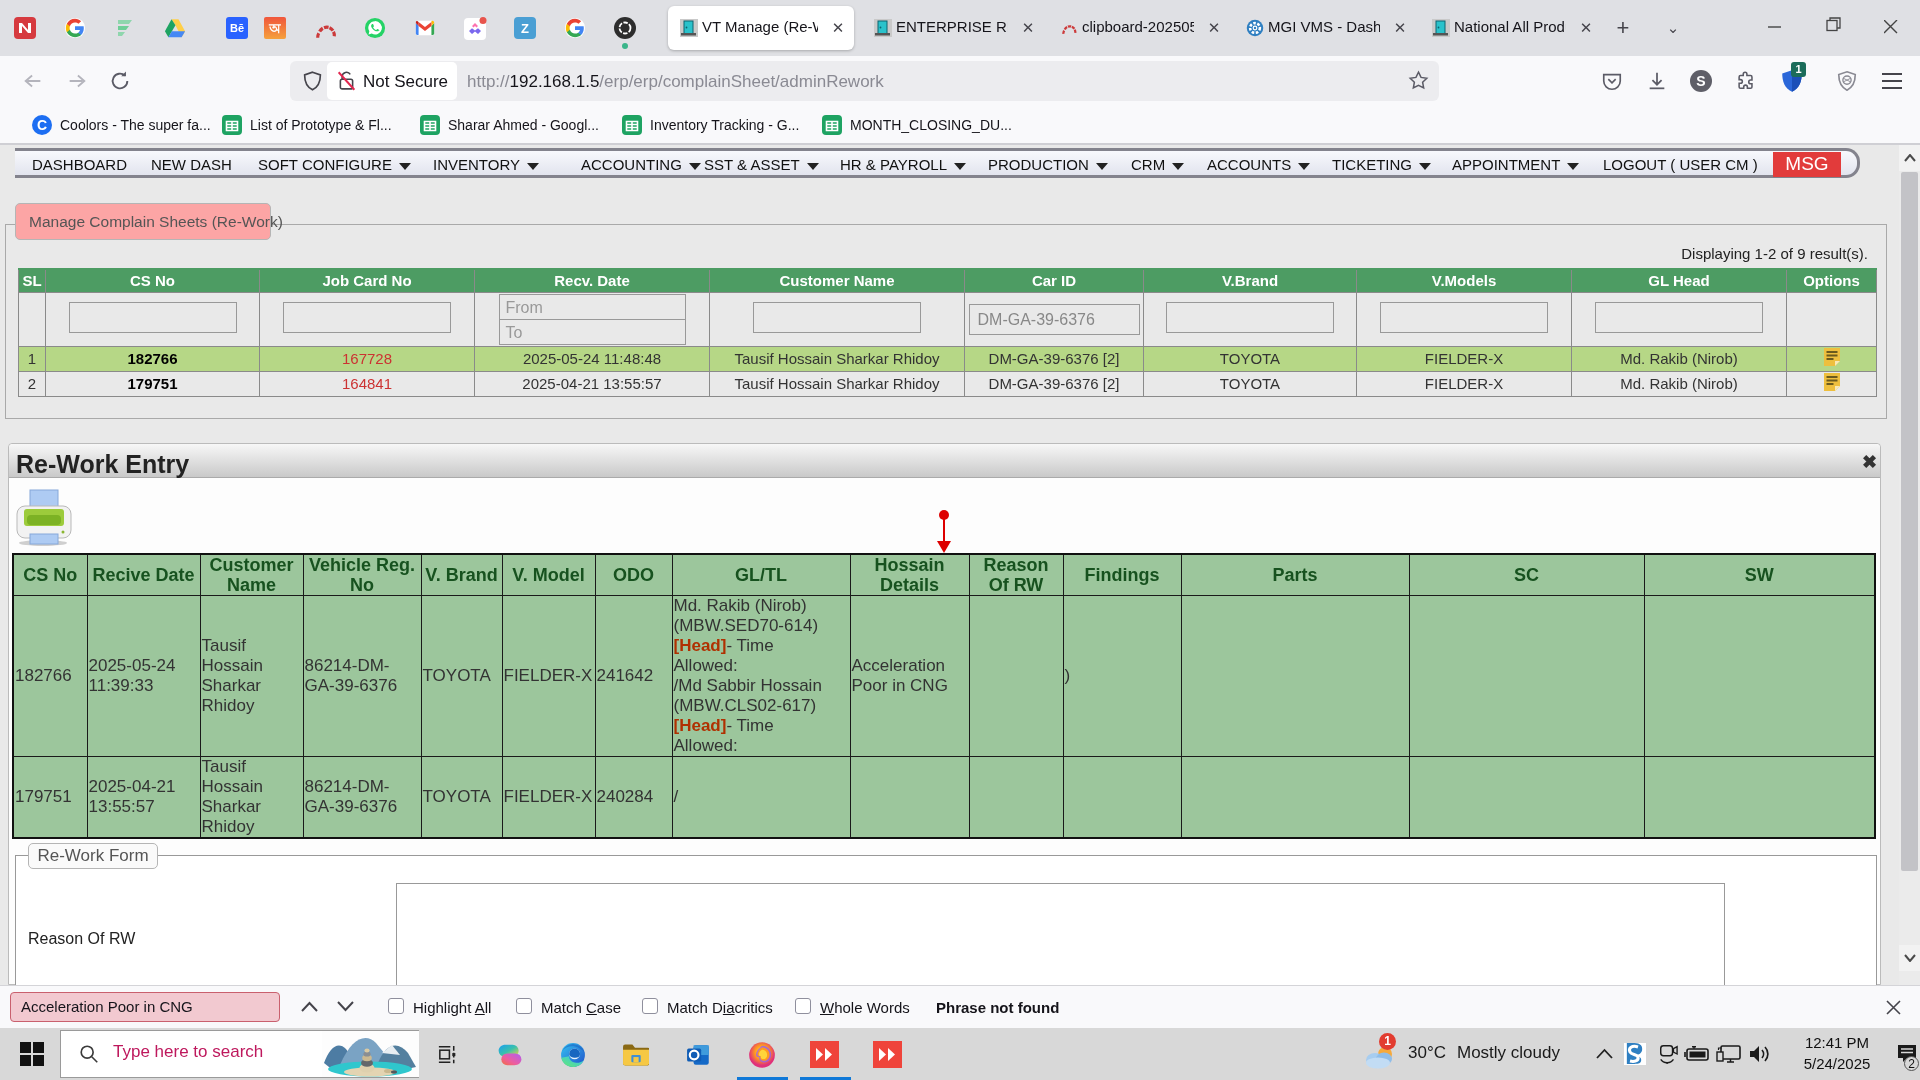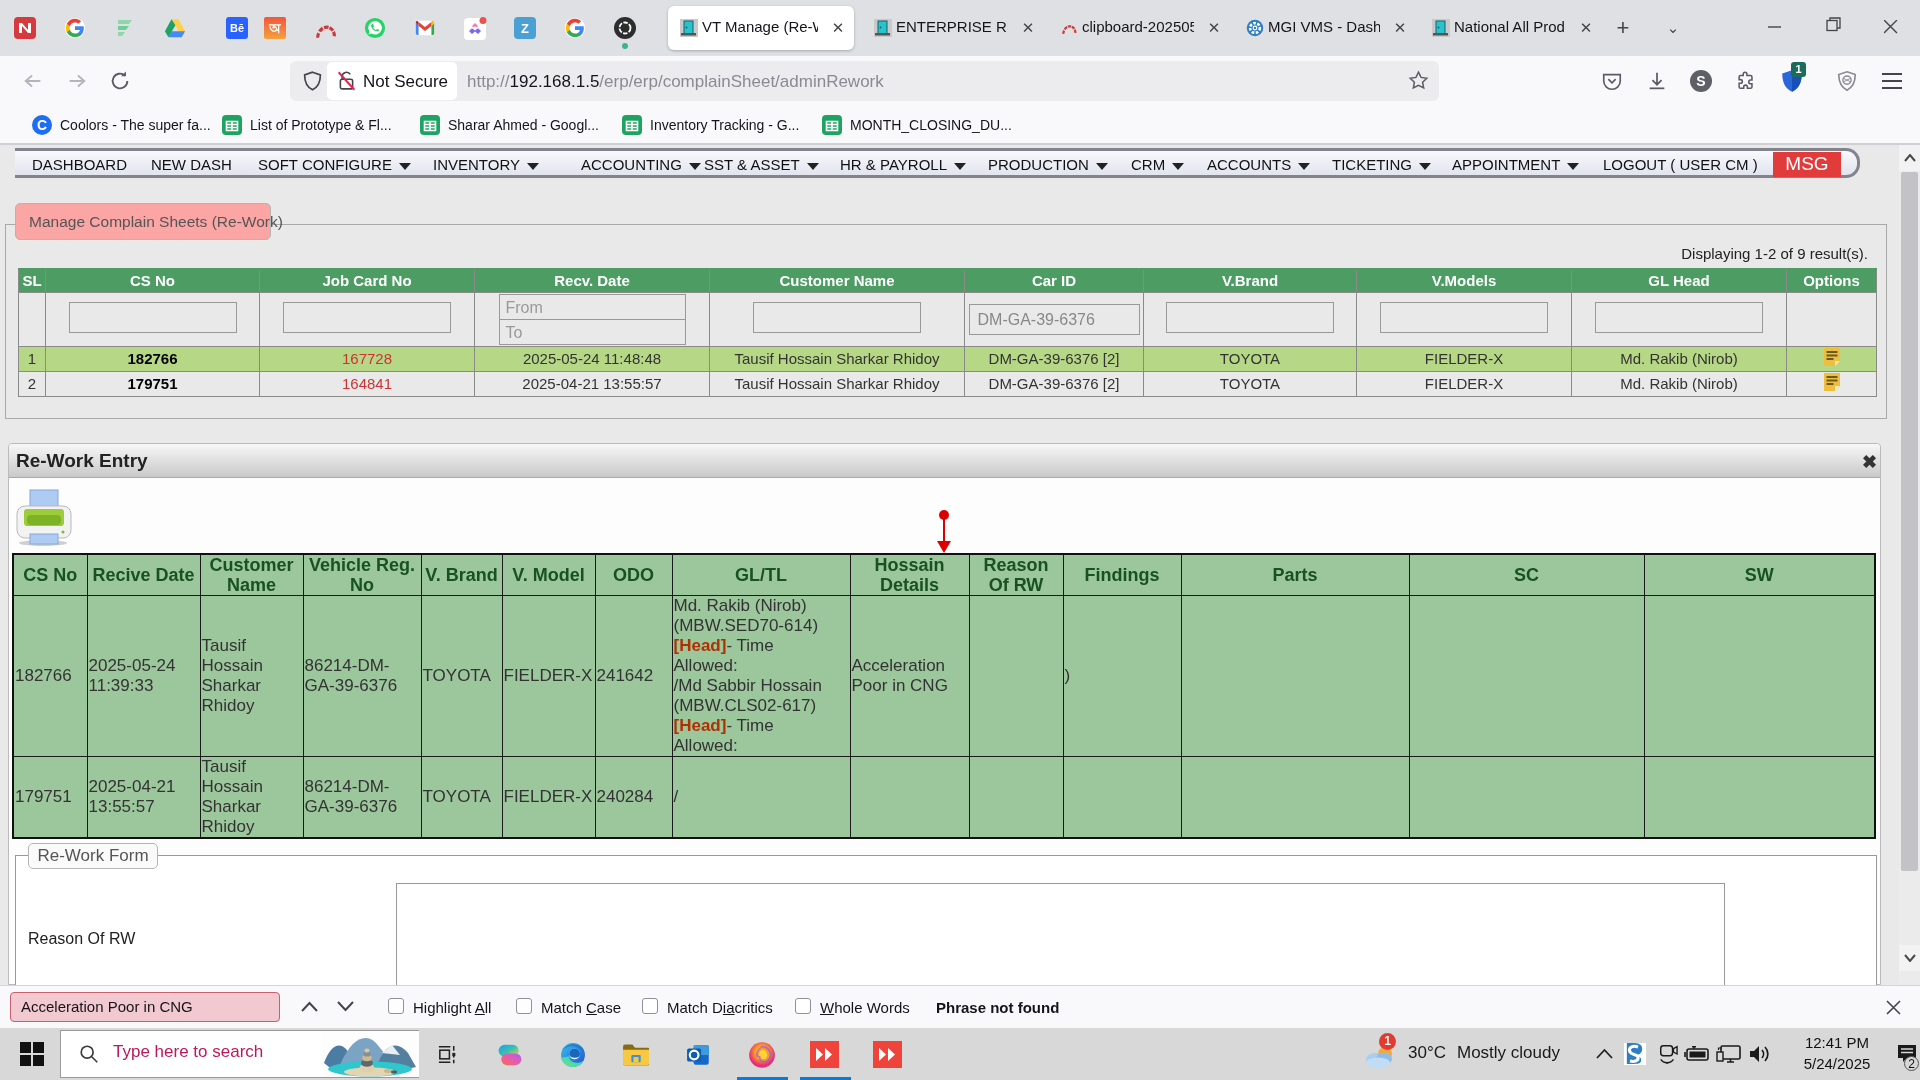--- a/index.html
+++ b/index.html
@@ -353,21 +353,21 @@
           <td><svg width="20" height="20">
               <path d="M2 1 h16 v13 l-5 5 h-11z" fill="#eebf3e"></path>
               <path d="M13 19 v-5 h5z" fill="#f8e9b8"></path>
               <path d="M4.5 5h11M4.5 8.5h11M4.5 12h7" stroke="#6b5a1e" stroke-width="1.8"></path>
             </svg></td>
     </tr>
   </tbody>
     </table>
   <div id="panel">
     <div id="panelhead">
-        <div style="position:absolute;left:7px;top:6px;font-size:19px;font-weight:bold;color:#222;">Re-Work Entry</div>
+        <div style="position:absolute;left:7px;top:6px;font-size:25px;font-weight:bold;color:#222;">Re-Work Entry</div>
         <div style="position:absolute;right:3px;top:7px;font-size:18px;font-weight:bold;color:#333;">✖</div>
       </div>
 
     <svg style="position:absolute;left:5px;top:45px;" width="62" height="58" viewBox="0 0 62 58">
       <ellipse cx="29" cy="54" rx="24" ry="3" fill="#cfcfcf"></ellipse>
       <rect x="16" y="1" width="28" height="25" fill="#aecbf3" stroke="#86a8da" stroke-width="1"></rect>
       <rect x="3" y="17" width="54" height="32" rx="8" fill="#f2f2f2" stroke="#b9b9b9" stroke-width="1"></rect>
       <rect x="10" y="20" width="40" height="17" rx="3" fill="#9ccb3b"></rect>
       <rect x="13" y="26" width="34" height="10" rx="4" fill="#7cb224"></rect>
       <circle cx="49" cy="43" r="1.5" fill="#8ab62f"></circle>

